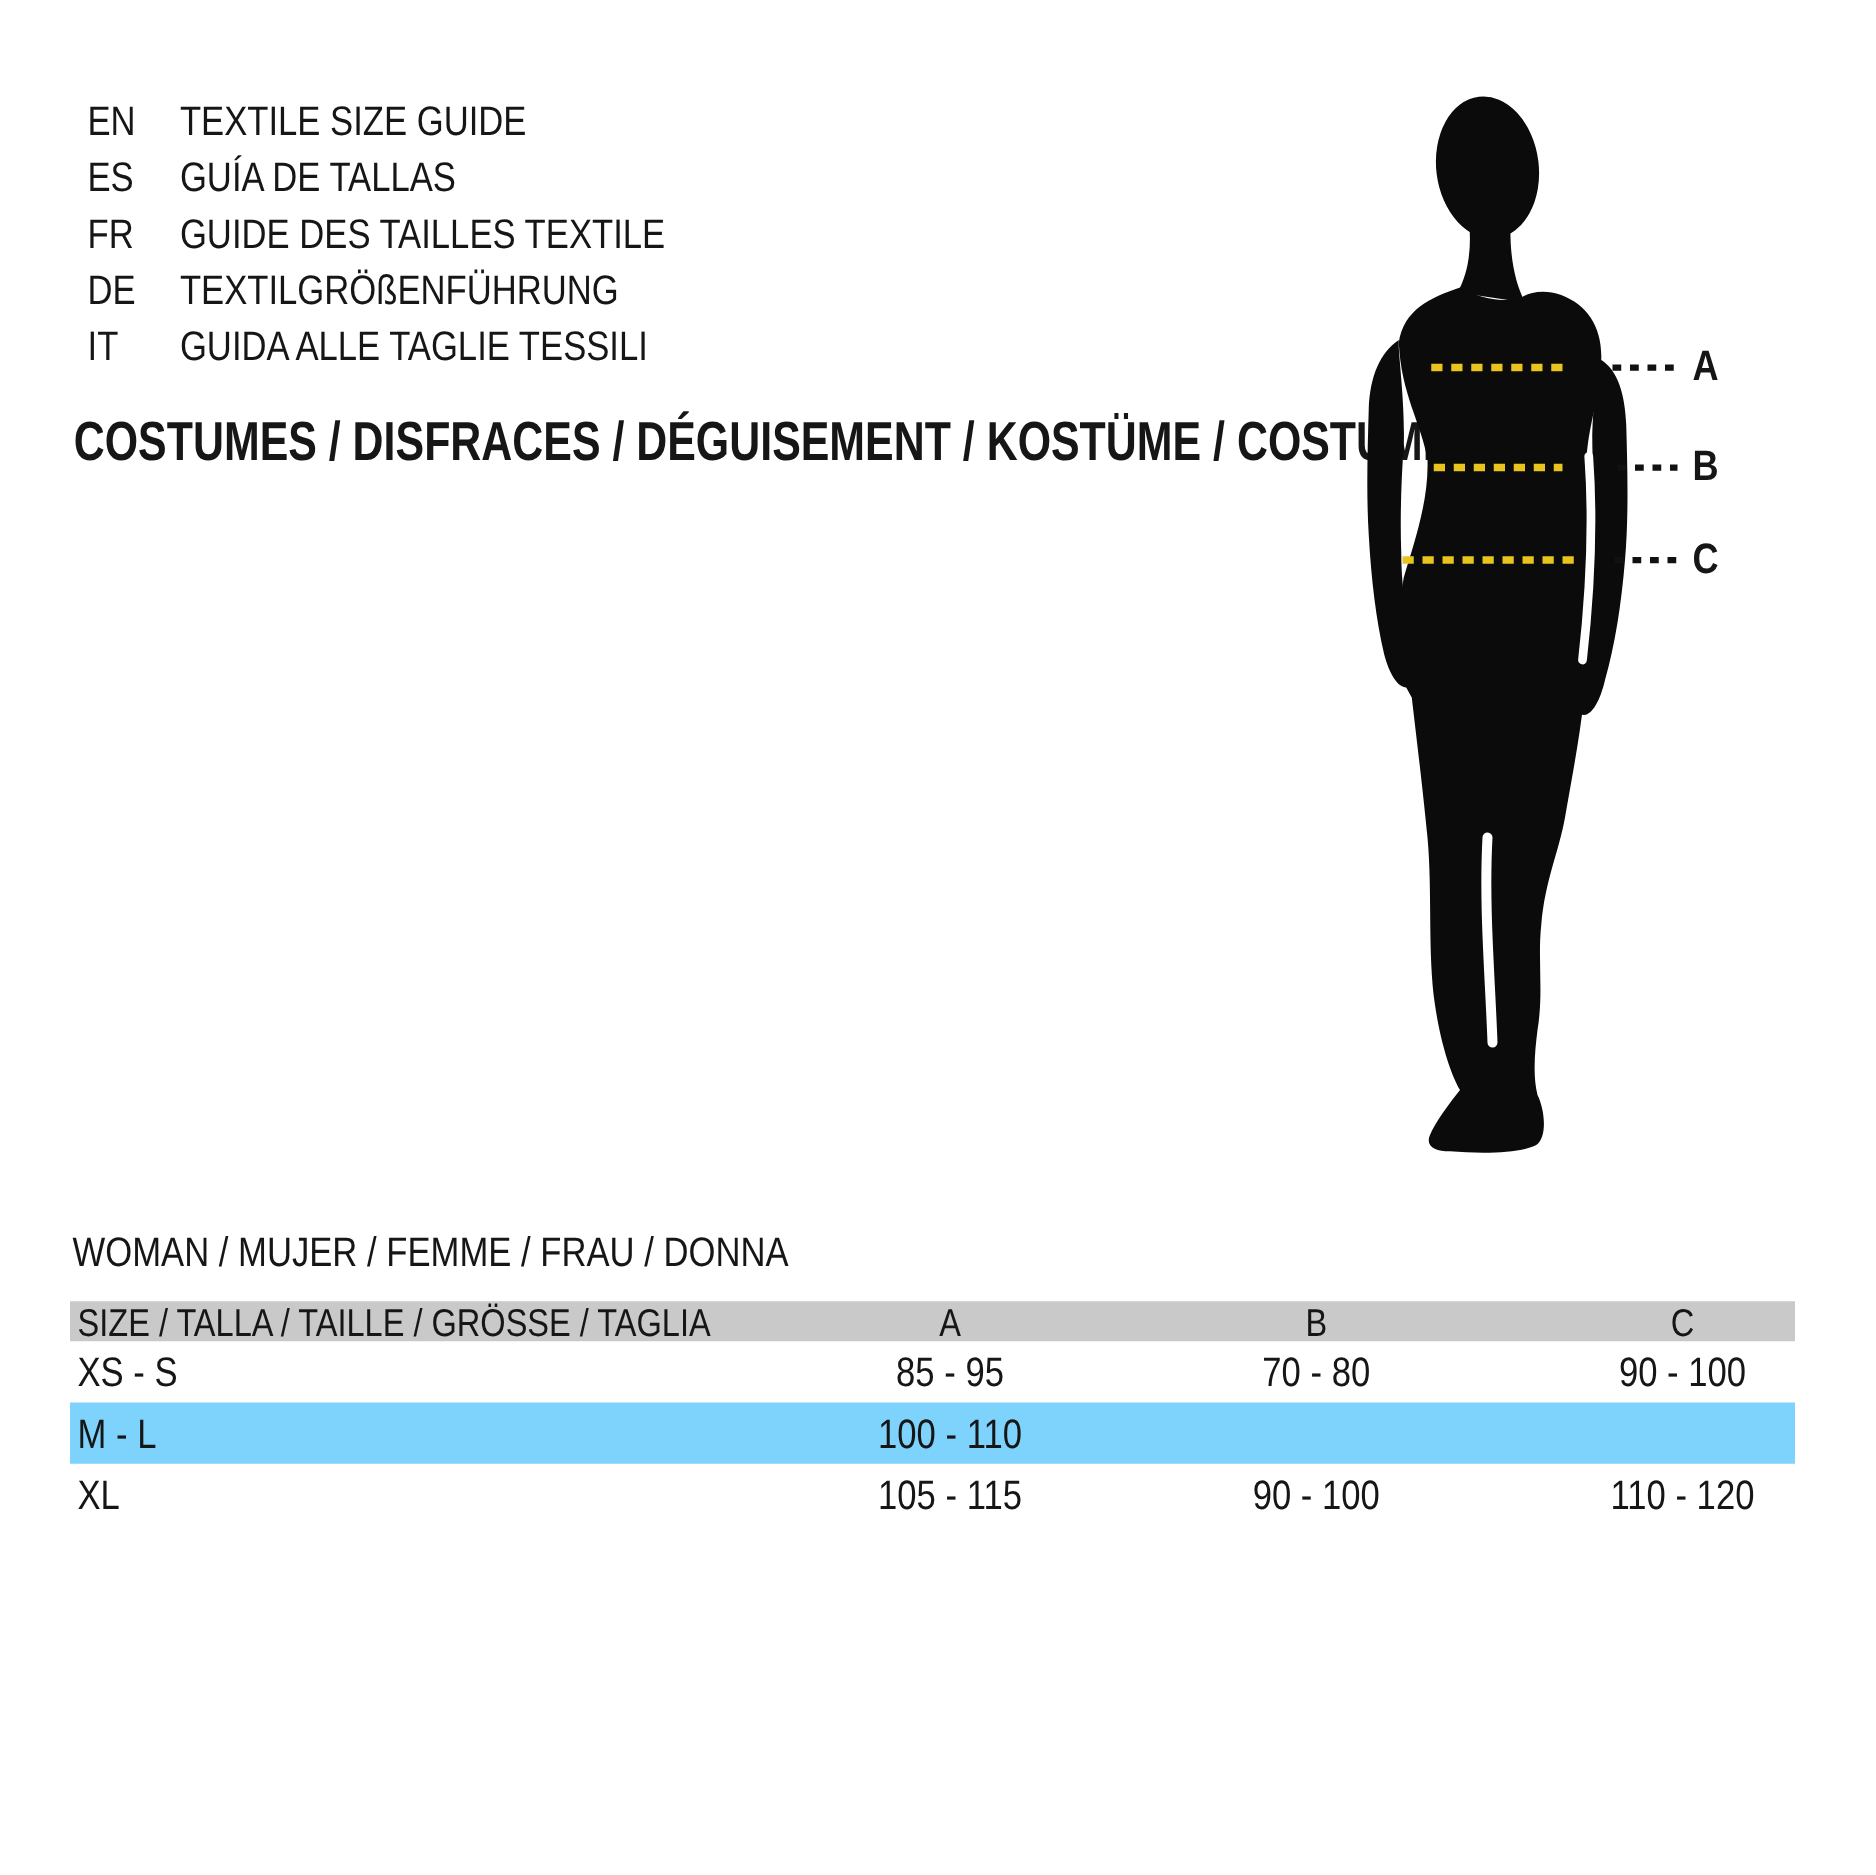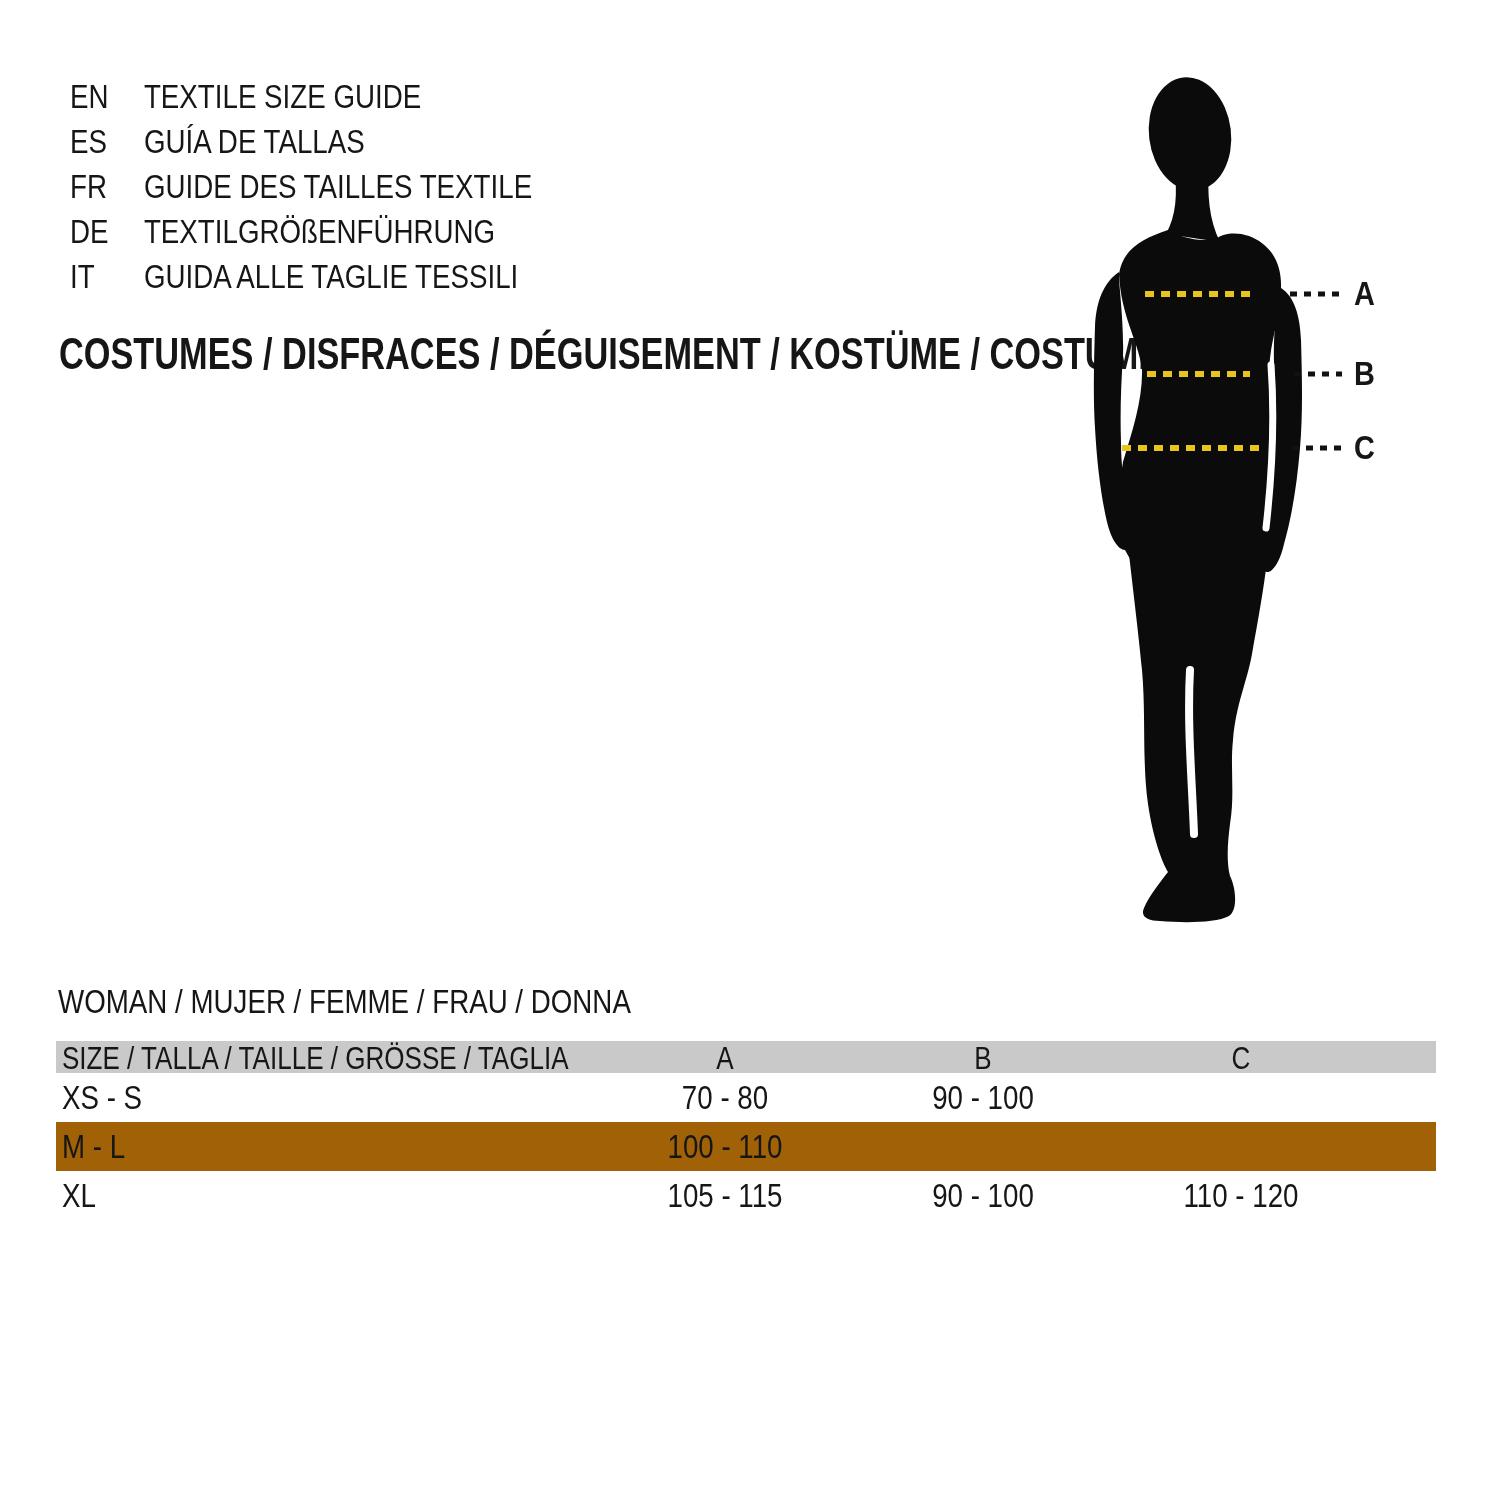--- a/index.html
+++ b/index.html
@@ -27,24 +27,24 @@
   .marker{position:absolute;left:264px;width:44px;font-size:34px;font-weight:700;line-height:40px;
           transform:scaleX(.85);transform-origin:left center;}
   .marker-a{top:203px;} .marker-b{top:283px;} .marker-c{top:357px;}
 
   
   .section-title{position:absolute;left:58px;top:985px;margin:0;font-size:33px;font-weight:400;
                  line-height:33px;white-space:nowrap;transform:scaleX(.84);transform-origin:left center;}
 
   
   .size-table{position:absolute;left:56px;top:1041px;width:1380px;}
-  .t-row{display:grid;grid-template-columns:540px 258px 258px 258px 1fr;align-items:center;}
+  .t-row{display:grid;grid-template-columns:540px 258px 258px 258px 1fr;align-items:center;gap:35px;}
   .t-header{height:32px;background:#c9c9c9;font-size:31px;}
   .t-data{height:49px;font-size:33px;}
-  .t-stripe{background:#a16207;}
+  .t-stripe{background:#7dd3fc;}
   .c-size{padding-left:6px;text-align:left;}
   .c-num{text-align:center;}
   .c-num .cond{width:100%;}
 
   
   .notes{position:absolute;left:58px;top:1297px;}
   .note-row{height:33px;margin-bottom:12px;line-height:33px;font-size:33px;white-space:nowrap;
             transform:scaleX(.84);transform-origin:left center;}
 </style>
 </head>
@@ -120,20 +120,21 @@
   <div class="size-table">
     <div class="t-row t-header">
       <div class="c-size"><span class="cond-l">SIZE / TALLA / TAILLE / GRÖSSE / TAGLIA</span></div>
       <div class="c-num"><span class="cond">A</span></div>
       <div class="c-num"><span class="cond">B</span></div>
       <div class="c-num"><span class="cond">C</span></div>
       <div></div>
     </div>
     <div class="t-row t-data">
       <div class="c-size"><span class="cond-l">XS - S</span></div>
+      <div class="c-num"><span class="cond">85 - 95</span></div>
       <div class="c-num"><span class="cond">70 - 80</span></div>
       <div class="c-num"><span class="cond">90 - 100</span></div>
       <div></div>
     </div>
     <div class="t-row t-data t-stripe">
       <div class="c-size"><span class="cond-l">M - L</span></div>
       <div class="c-num"><span class="cond">100 - 110</span></div>
       <div></div>
     </div>
     <div class="t-row t-data">

